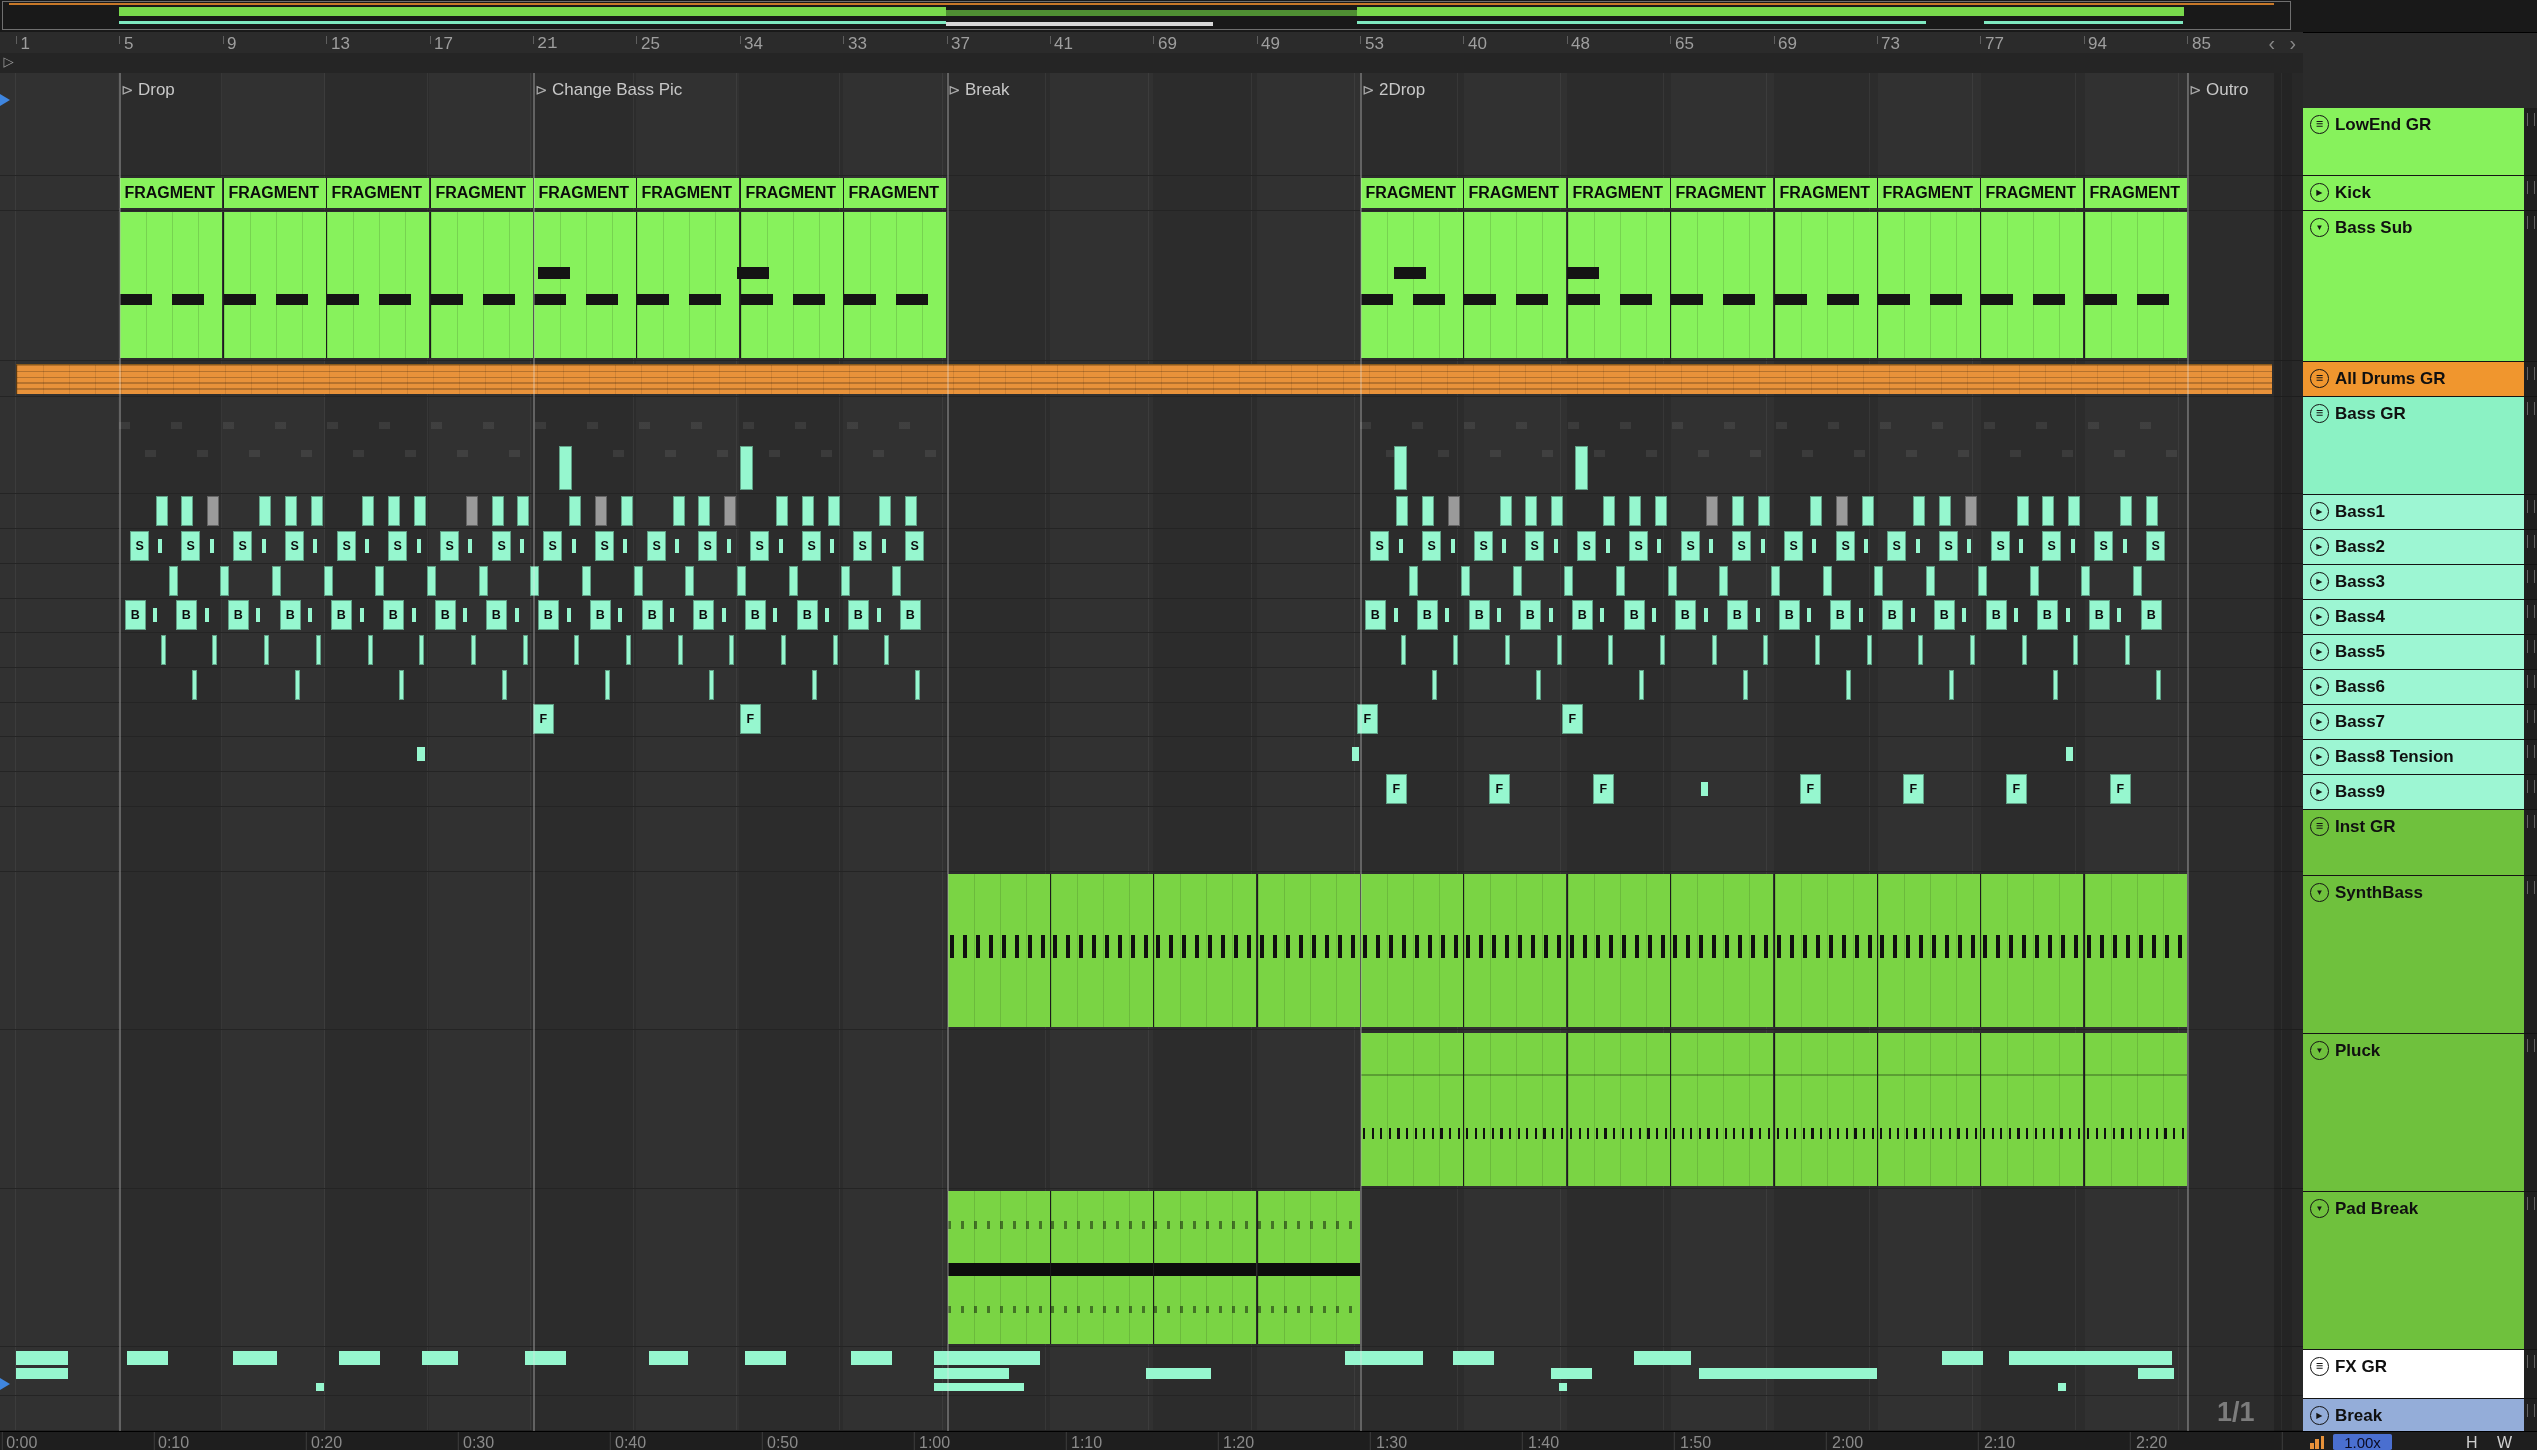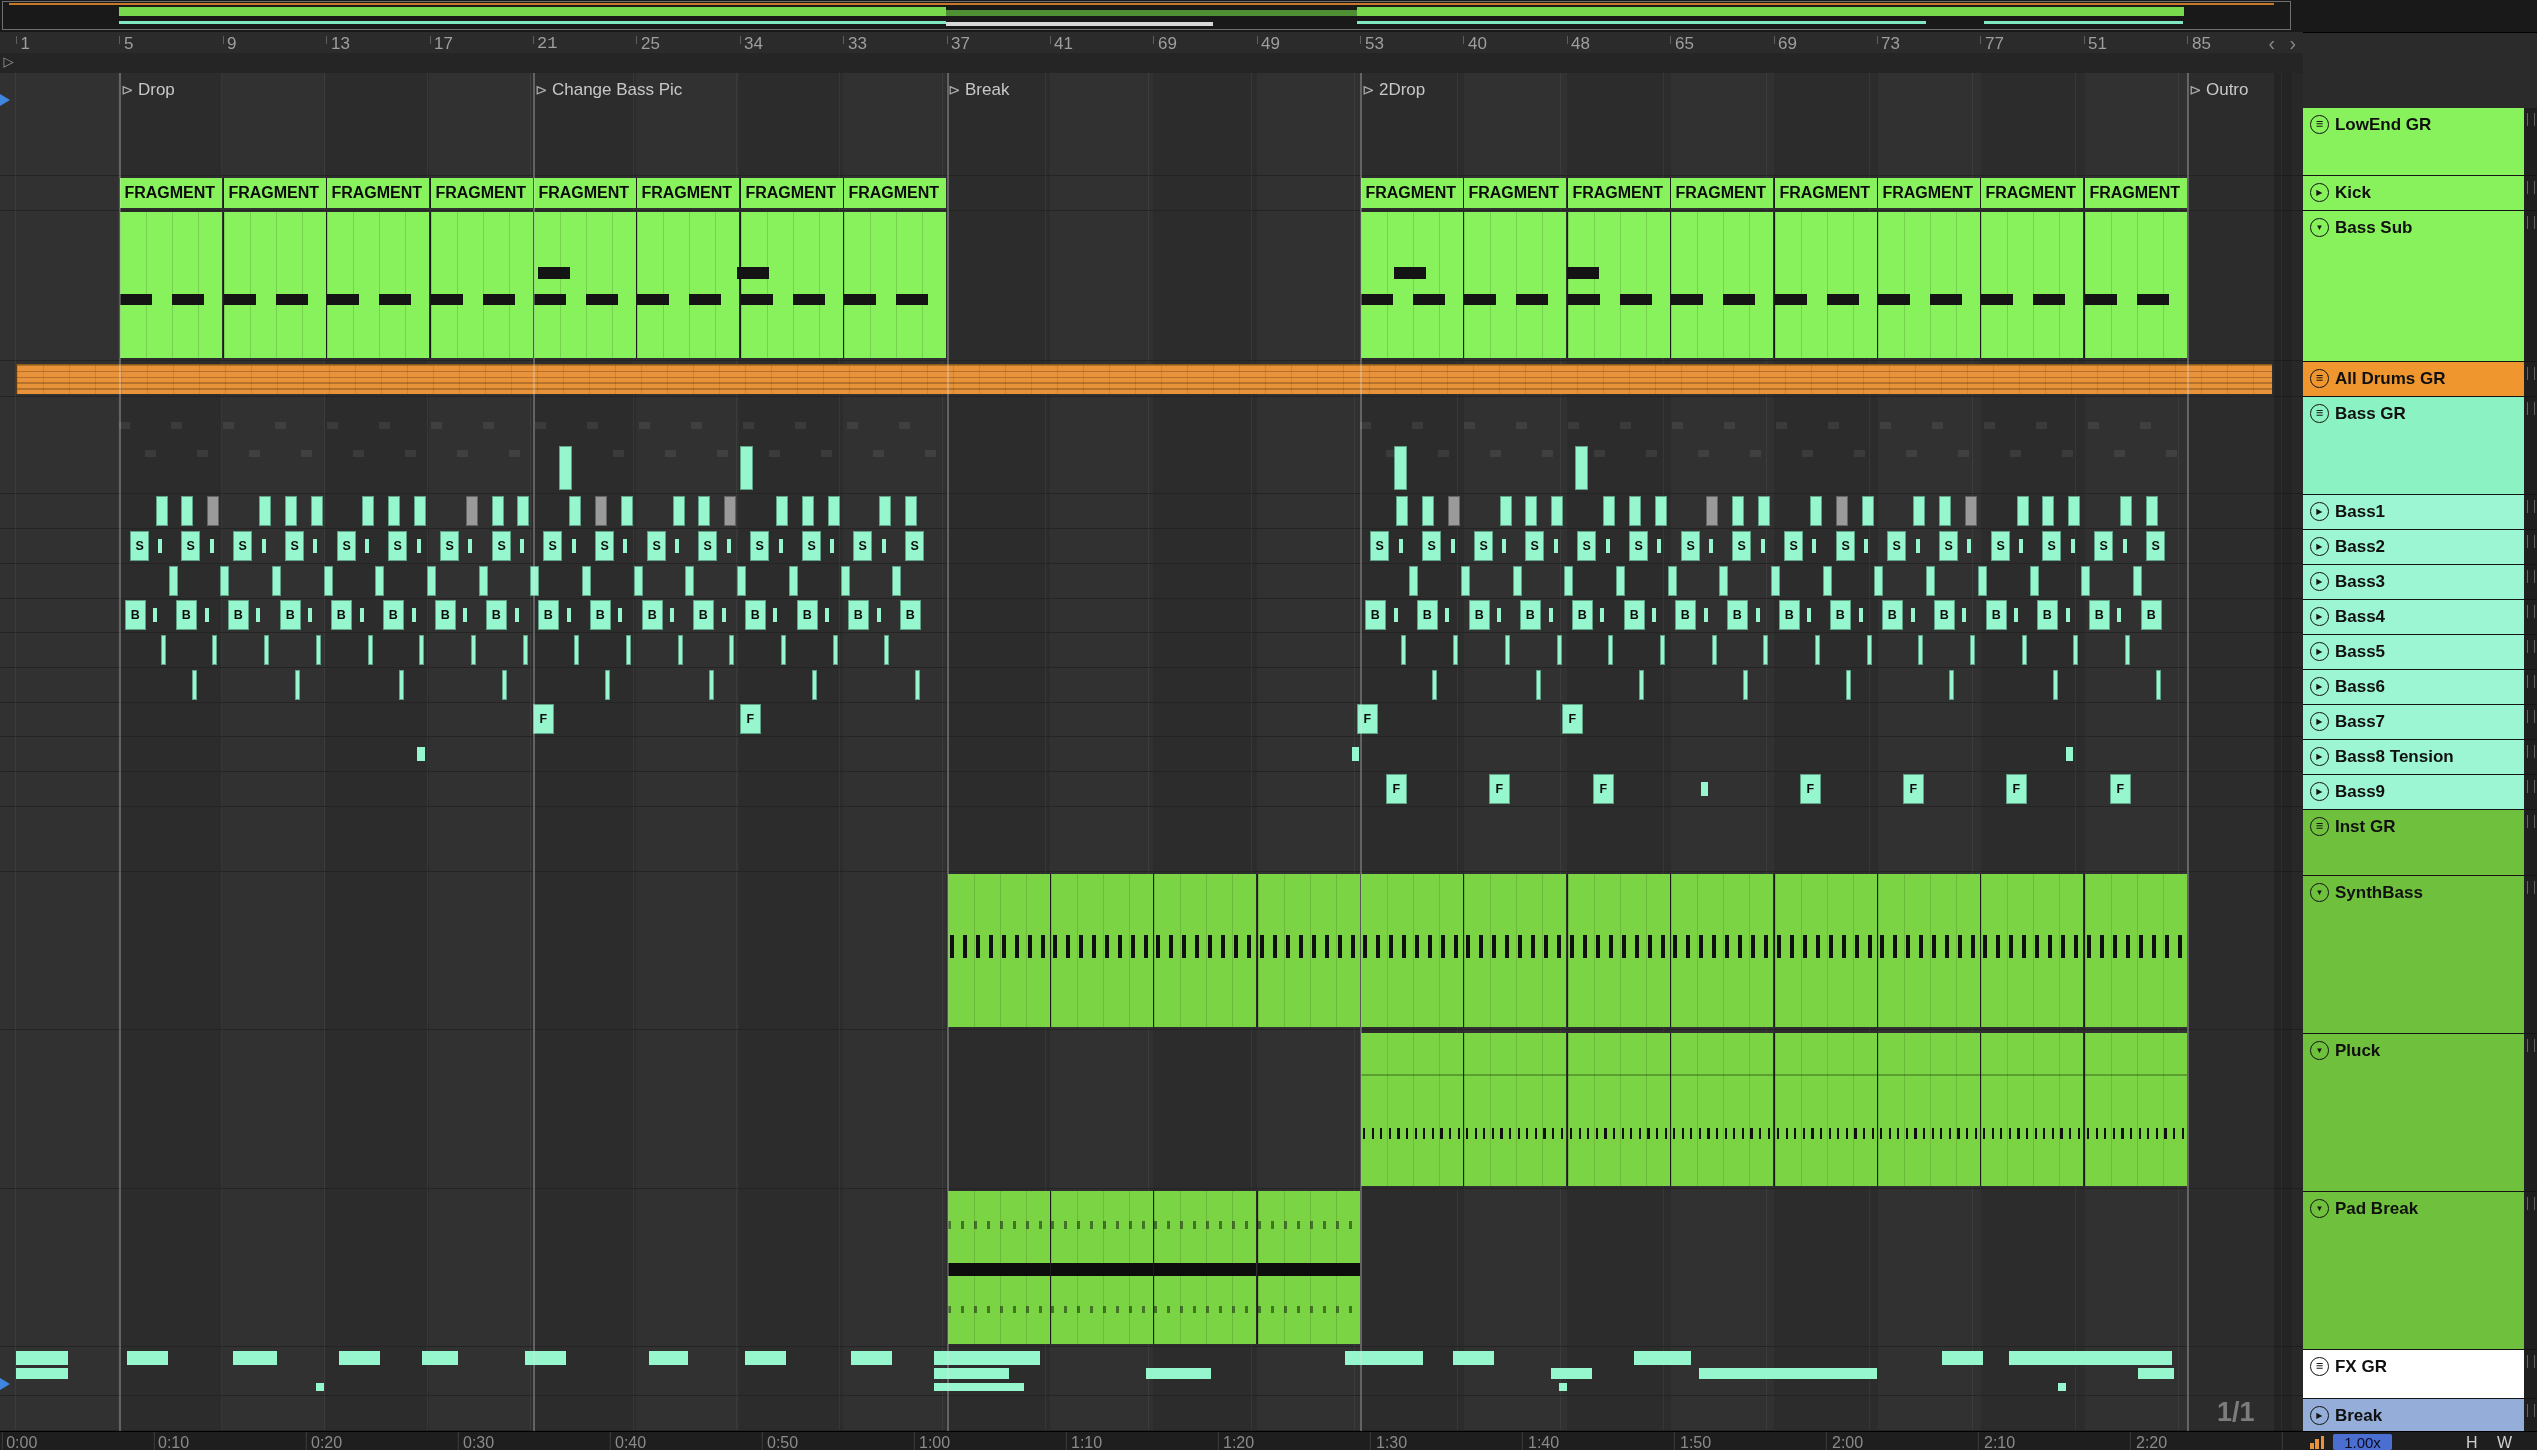--- a/index.html
+++ b/index.html
@@ -167,21 +167,21 @@
       <div class="bar-num" style="left: 1571px;">48</div>
       <div class="bar-tick" style="left: 1670px;"></div>
       <div class="bar-num" style="left: 1675px;">65</div>
       <div class="bar-tick" style="left: 1774px;"></div>
       <div class="bar-num" style="left: 1778px;">69</div>
       <div class="bar-tick" style="left: 1877px;"></div>
       <div class="bar-num" style="left: 1881px;">73</div>
       <div class="bar-tick" style="left: 1980px;"></div>
       <div class="bar-num" style="left: 1985px;">77</div>
       <div class="bar-tick" style="left: 2084px;"></div>
-      <div class="bar-num" style="left: 2088px;">51</div>
+      <div class="bar-num" style="left: 2088px;">94</div>
       <div class="bar-tick" style="left: 2187px;"></div>
       <div class="bar-num" style="left: 2192px;">85</div>
     </div>
 
   <div id="scrub">
     <span class="glyph">▷</span>
   </div>
 
   <div id="arr">
     <div id="grid"></div>

